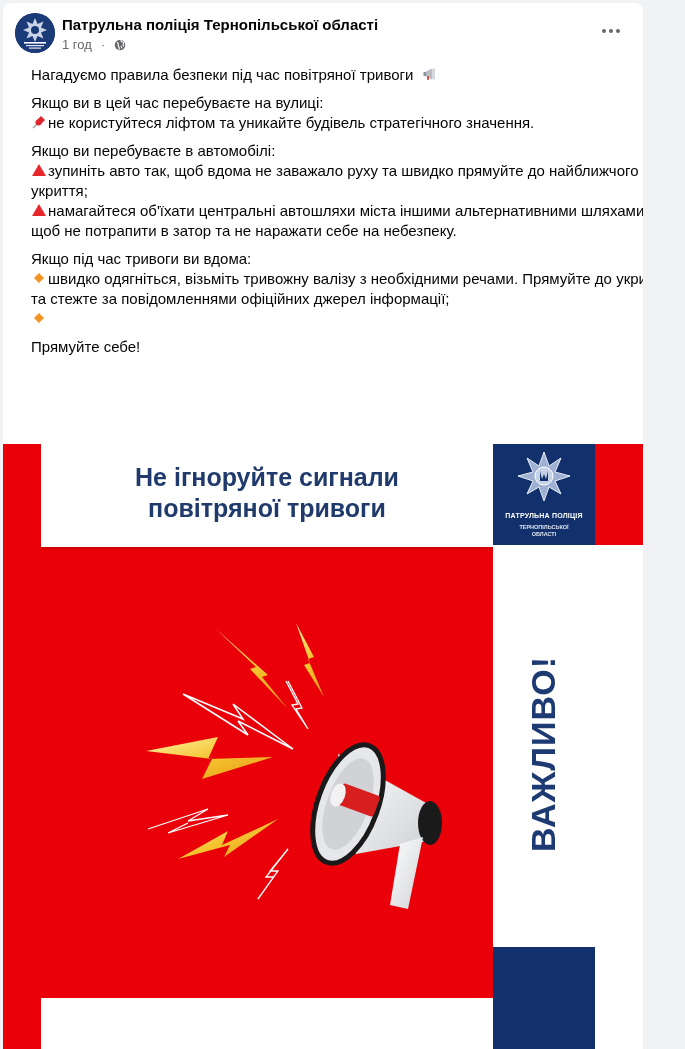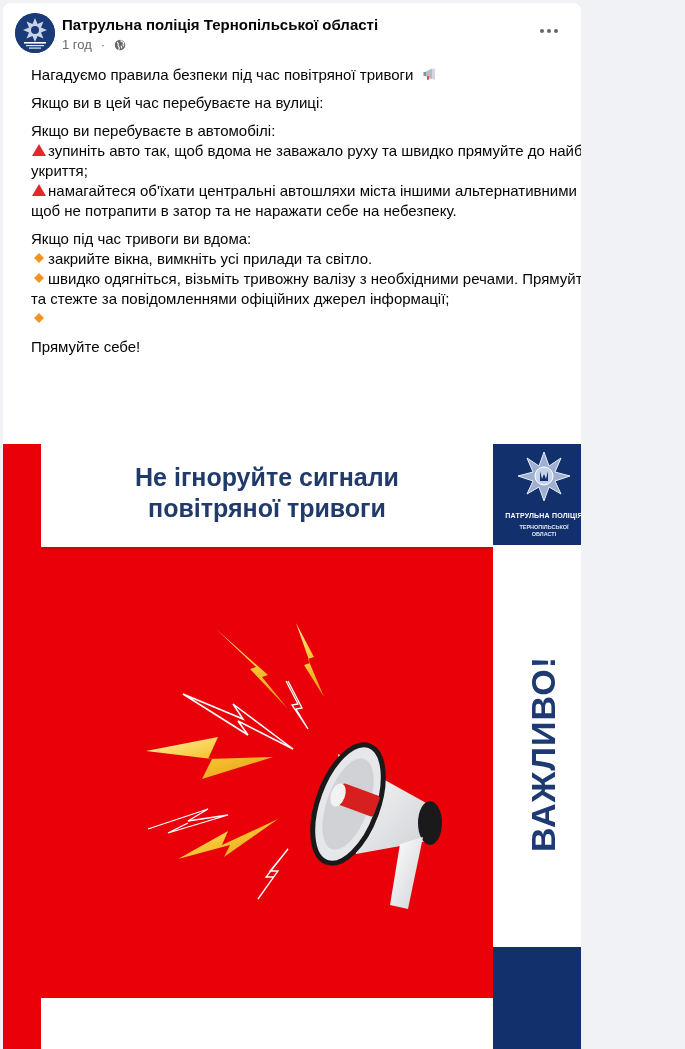--- a/index.html
+++ b/index.html
@@ -3,21 +3,21 @@
 <meta charset="utf-8">
 <style>
   html, body { margin:0; padding:0; }
   body {
     width:685px; height:1049px; overflow:hidden;
     background:#f0f2f5;
     font-family:"Liberation Sans", "DejaVu Sans", sans-serif;
     color:#050505;
   }
   .card {
-    position:absolute; left:3px; top:3px; width:578px; height:1046px;
+    position:absolute; left:3px; top:3px; width:640px; height:1046px;
     background:#ffffff; border-radius:8px 8px 0 0; overflow:hidden;
   }
   .header { position:absolute; left:0; top:0; width:100%; height:56px; }
   .avatar {
     position:absolute; left:12px; top:10px; width:40px; height:40px;
     border-radius:50%; background:#1b3a78; overflow:hidden;
   }
   .avatar svg { display:block; }
   .page-name {
     position:absolute; left:59px; top:13px; font-size:15px; font-weight:bold; color:#050505;
@@ -125,43 +125,45 @@
       <svg class="emo" viewBox="0 0 16 16" style="margin-left:4px">
         <path d="M3 6 L10 2.5 L10 13.5 L3 10 Z" fill="#b8bcc4"></path>
         <rect x="1.5" y="6" width="2.5" height="4" fill="#8a8f98"></rect>
         <path d="M10 3 L13 2 L13 14 L10 13 Z" fill="#d5d8de"></path>
         <rect x="5" y="10" width="2" height="4" rx="1" fill="#e04a3a"></rect>
       </svg>
     </p>
 
     <p>
       <span class="line">Якщо ви в цей час перебуваєте на вулиці:</span>
+      <span class="line">
+        <svg class="emo" viewBox="0 0 16 16">
+            <path d="M2 14 L7 9" stroke="#9aa0a6" stroke-width="1.4"></path>
+            <path d="M6 6 L10 2 L14 6 L10 10 Z" fill="#e0252f"></path>
+            <circle cx="7.5" cy="8.5" r="3" fill="#e0252f"></circle>
+          </svg><span>не користуйтеся ліфтом та уникайте будівель стратегічного значення.</span>
+      </span>
     </p>
 
     <p>
       <span class="line">Якщо ви перебуваєте в автомобілі:</span>
       <span class="line">
         <svg class="emo" viewBox="0 0 16 16">
             <polygon points="8,2 15,14 1,14" fill="#e8272d"></polygon>
           </svg><span>зупиніть авто так, щоб вдома не заважало руху та швидко прямуйте до найближчого укриття;</span>
       </span>
       <span class="line">
         <svg class="emo" viewBox="0 0 16 16">
             <polygon points="8,2 15,14 1,14" fill="#e8272d"></polygon>
           </svg><span>намагайтеся об'їхати центральні автошляхи міста іншими альтернативними шляхами, щоб не потрапити в затор та не наражати себе на небезпеку.</span>
       </span>
     </p>
 
     <p>
       <span class="line">Якщо під час тривоги ви вдома:</span>
-      <span class="line">
-        <svg class="emo" viewBox="0 0 16 16">
-            <polygon points="8,3 13,8 8,13 3,8" fill="#f29322"></polygon>
-          </svg><span>закрийте вікна, вимкніть усі прилади та світло.</span>
-      </span>
       <span class="line">
         <svg class="emo" viewBox="0 0 16 16">
             <polygon points="8,3 13,8 8,13 3,8" fill="#f29322"></polygon>
           </svg><span>швидко одягніться, візьміть тривожну валізу з необхідними речами. Прямуйте до укриття та стежте за повідомленнями офіційних джерел інформації;</span>
       </span>
       <span class="line">
         <svg class="emo" viewBox="0 0 16 16">
             <polygon points="8,3 13,8 8,13 3,8" fill="#f29322"></polygon>
           </svg>
       </span>

